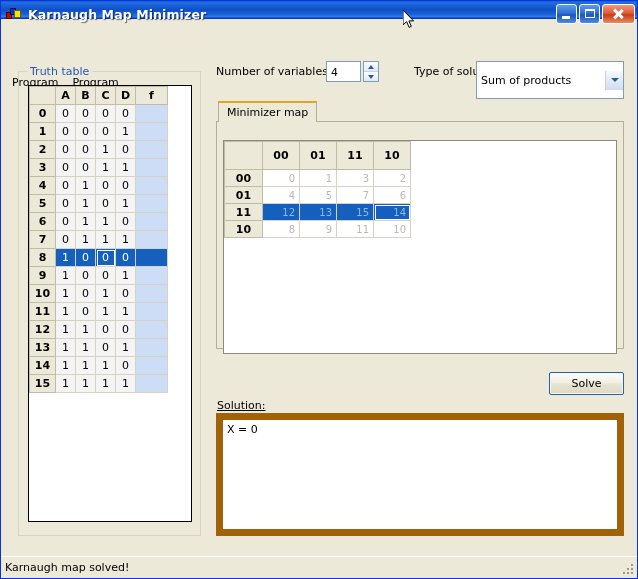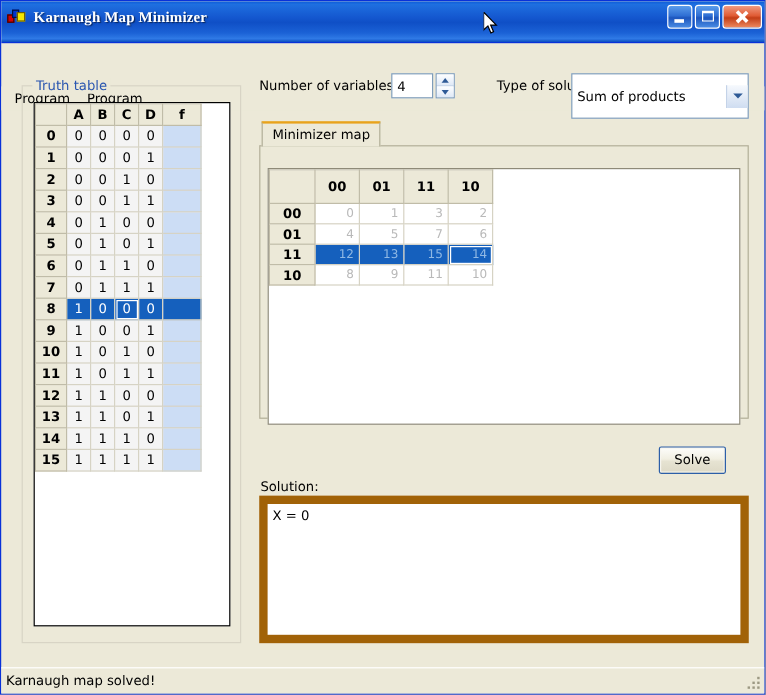--- a/index.html
+++ b/index.html
@@ -19,27 +19,26 @@
     background: #ece9d8;
     box-sizing: border-box;
     border: 1px solid #0831d9;
   }
 
   
   .titlebar {
     position: absolute;
     left: 0; top: 0;
     width: 638px;
-    height: 35px;
+    height: 18px;
     background: linear-gradient(to bottom,
         #0a5ad8 0%, #1e6fe0 8%, #1457cf 40%,
         #0f4fc6 52%, #1b62d6 78%, #2f7ae6 92%, #0b4cbf 100%);
     border-bottom: 1px solid #0831d9;
     box-sizing: border-box;
-    font-family: Liberation Serif, serif;
   }
   .title-left {
     position: absolute;
     left: 5px; top: 5px;
     display: flex;
     align-items: center;
     gap: 6px;
   }
   .app-icon {
     position: relative;
@@ -372,36 +371,36 @@
   }
   table.km tr.selected td.cell.focused {
     outline: 1px solid #ffffff;
     outline-offset: -2px;
   }
 
   
   #solve-btn {
     position: absolute;
     left: 548px; top: 371px;
-    width: 56px; height: 23px;
+    width: 75px; height: 23px;
     border: 1px solid #2c5fa8;
     border-radius: 2px;
     background: linear-gradient(to bottom,#fdfdfb 0%,#f1efe2 45%,#e6e3d2 55%,#ddd9c6 100%);
     box-shadow: inset 0 0 0 1px #f6f5ee;
     box-sizing: border-box;
     font-size: 11px;
     color: #000;
     display: flex;
     align-items: center;
     justify-content: center;
     cursor: default;
   }
 
   
-  #lbl-solution { left: 216px; top: 398px; }
+  #lbl-solution { left: 216px; top: 398px; text-decoration: underline; }
   #solution-box {
     position: absolute;
     left: 215px; top: 412px;
     width: 408px; height: 123px;
     background: #ffffff;
     border: 7px solid #a16207;
     box-sizing: border-box;
     padding: 3px 4px;
     font-size: 11px;
     color: #000;

